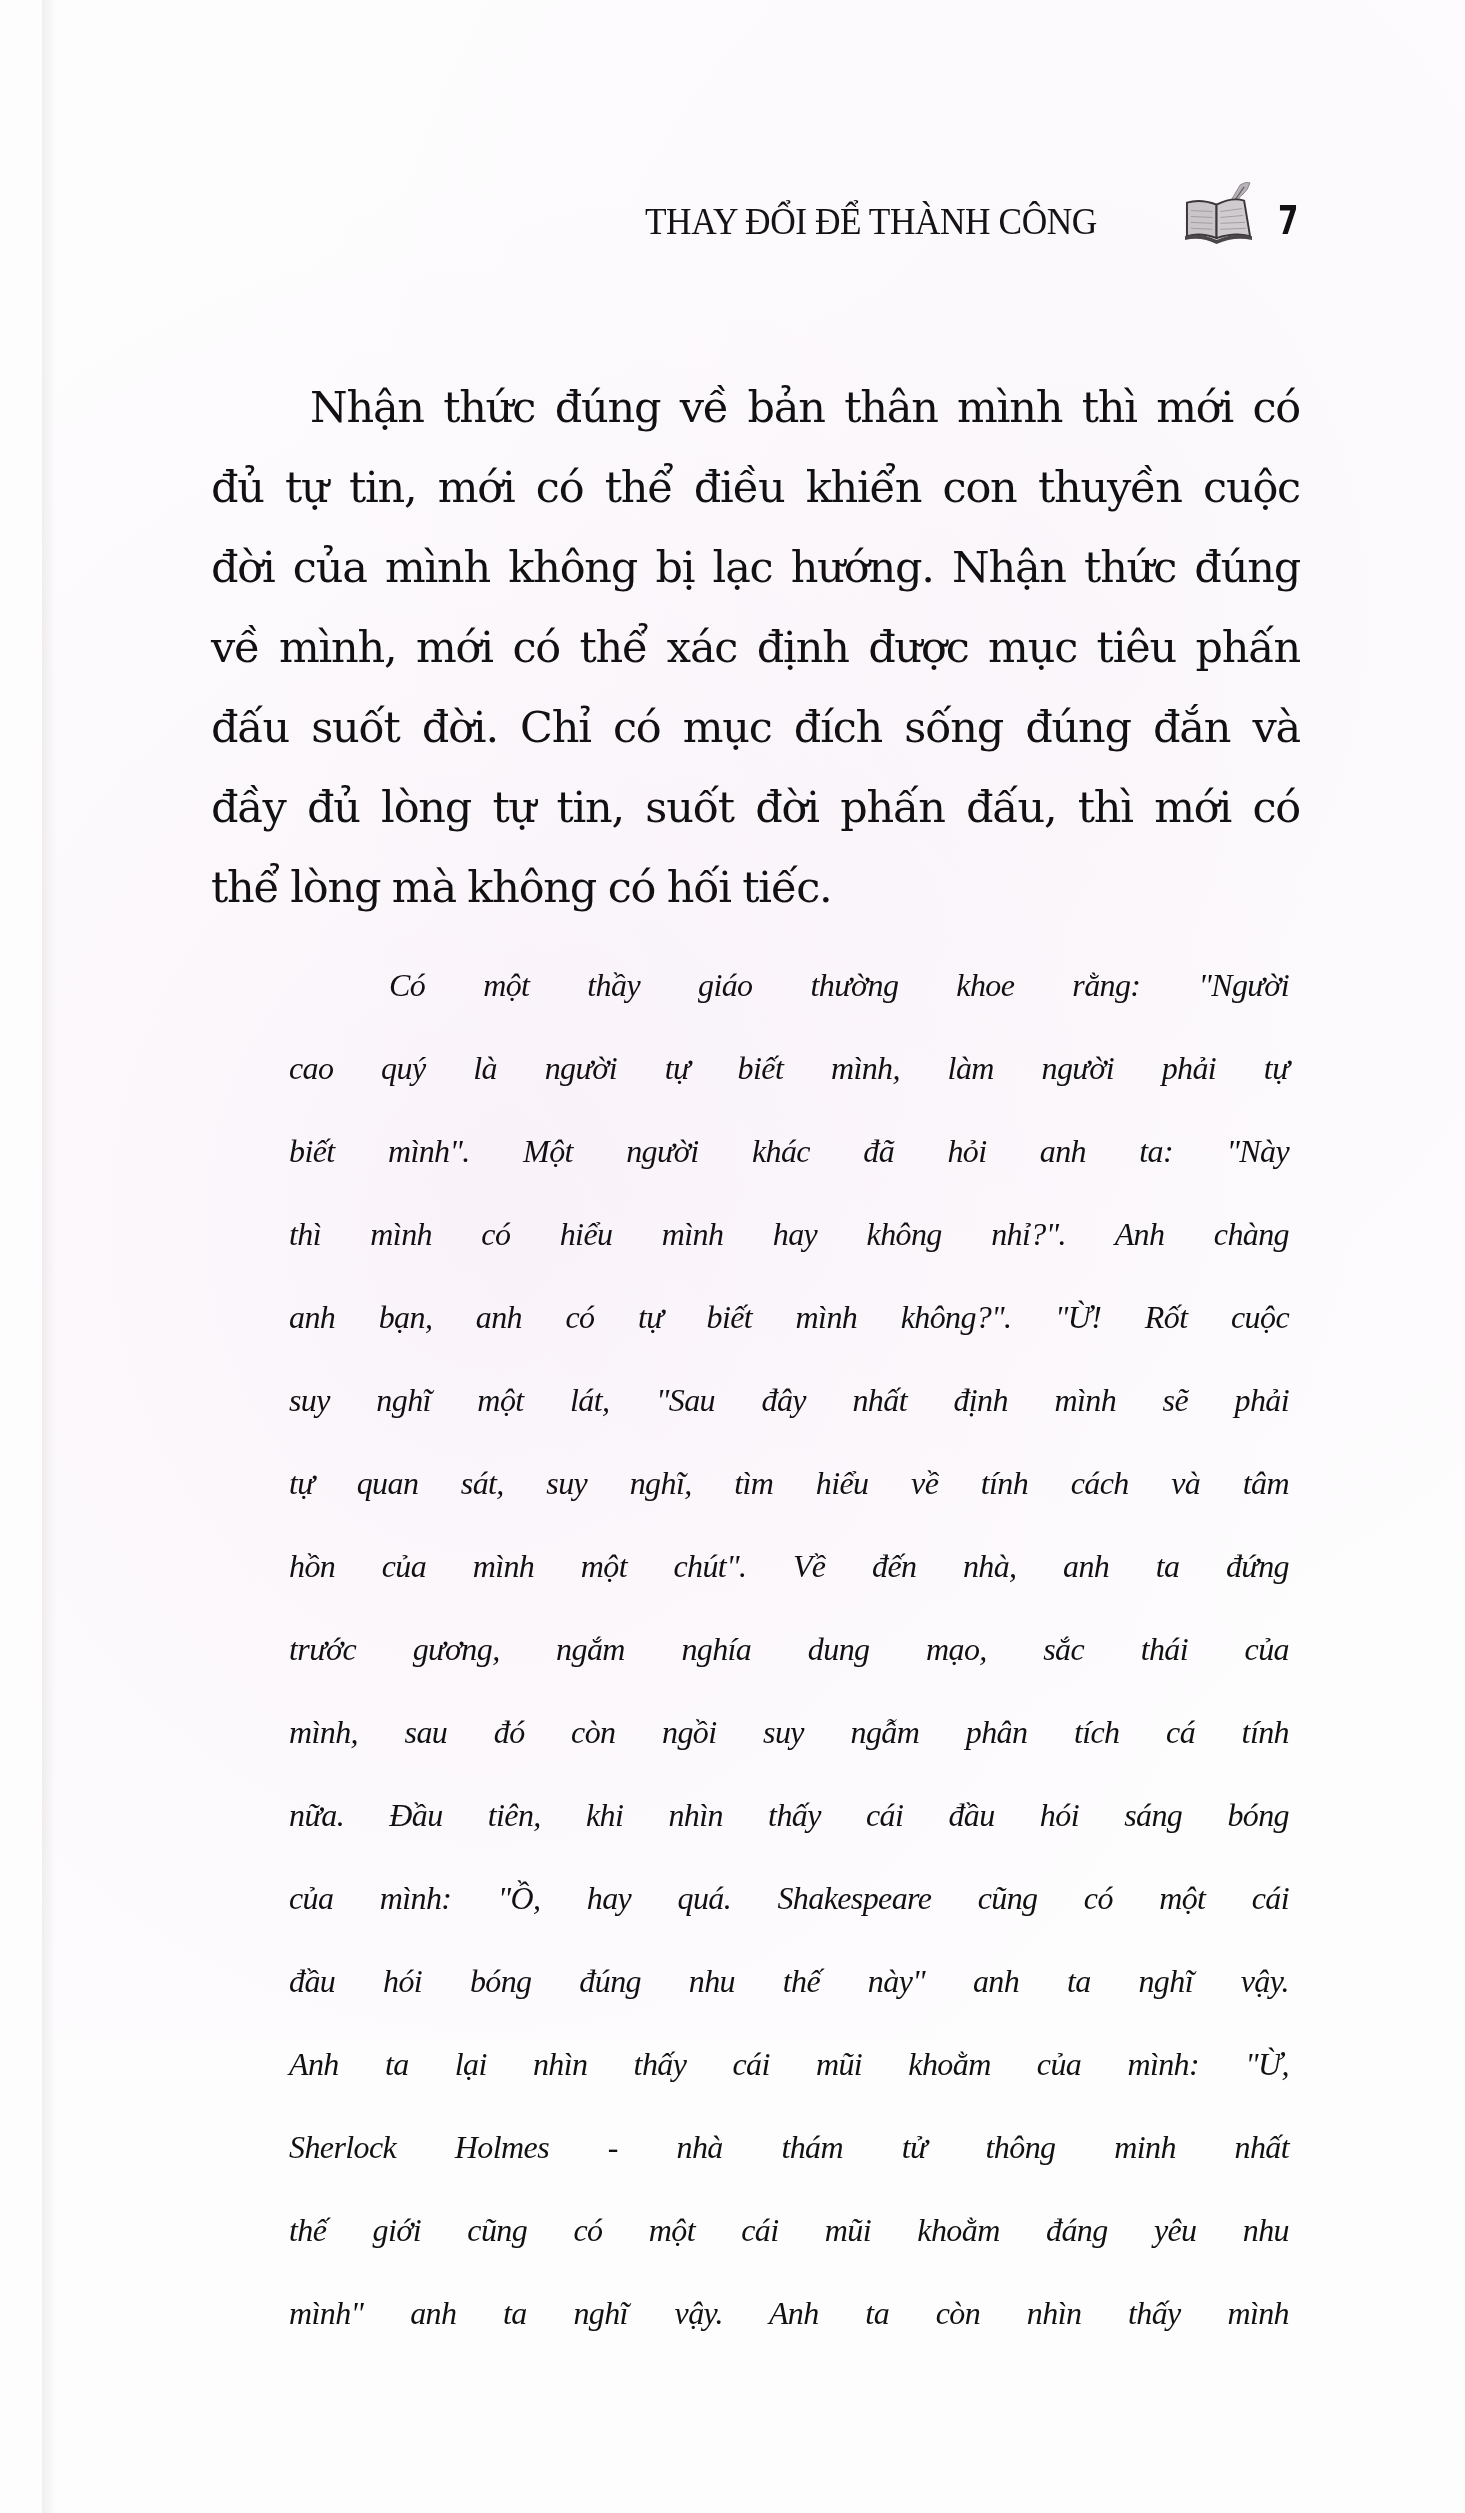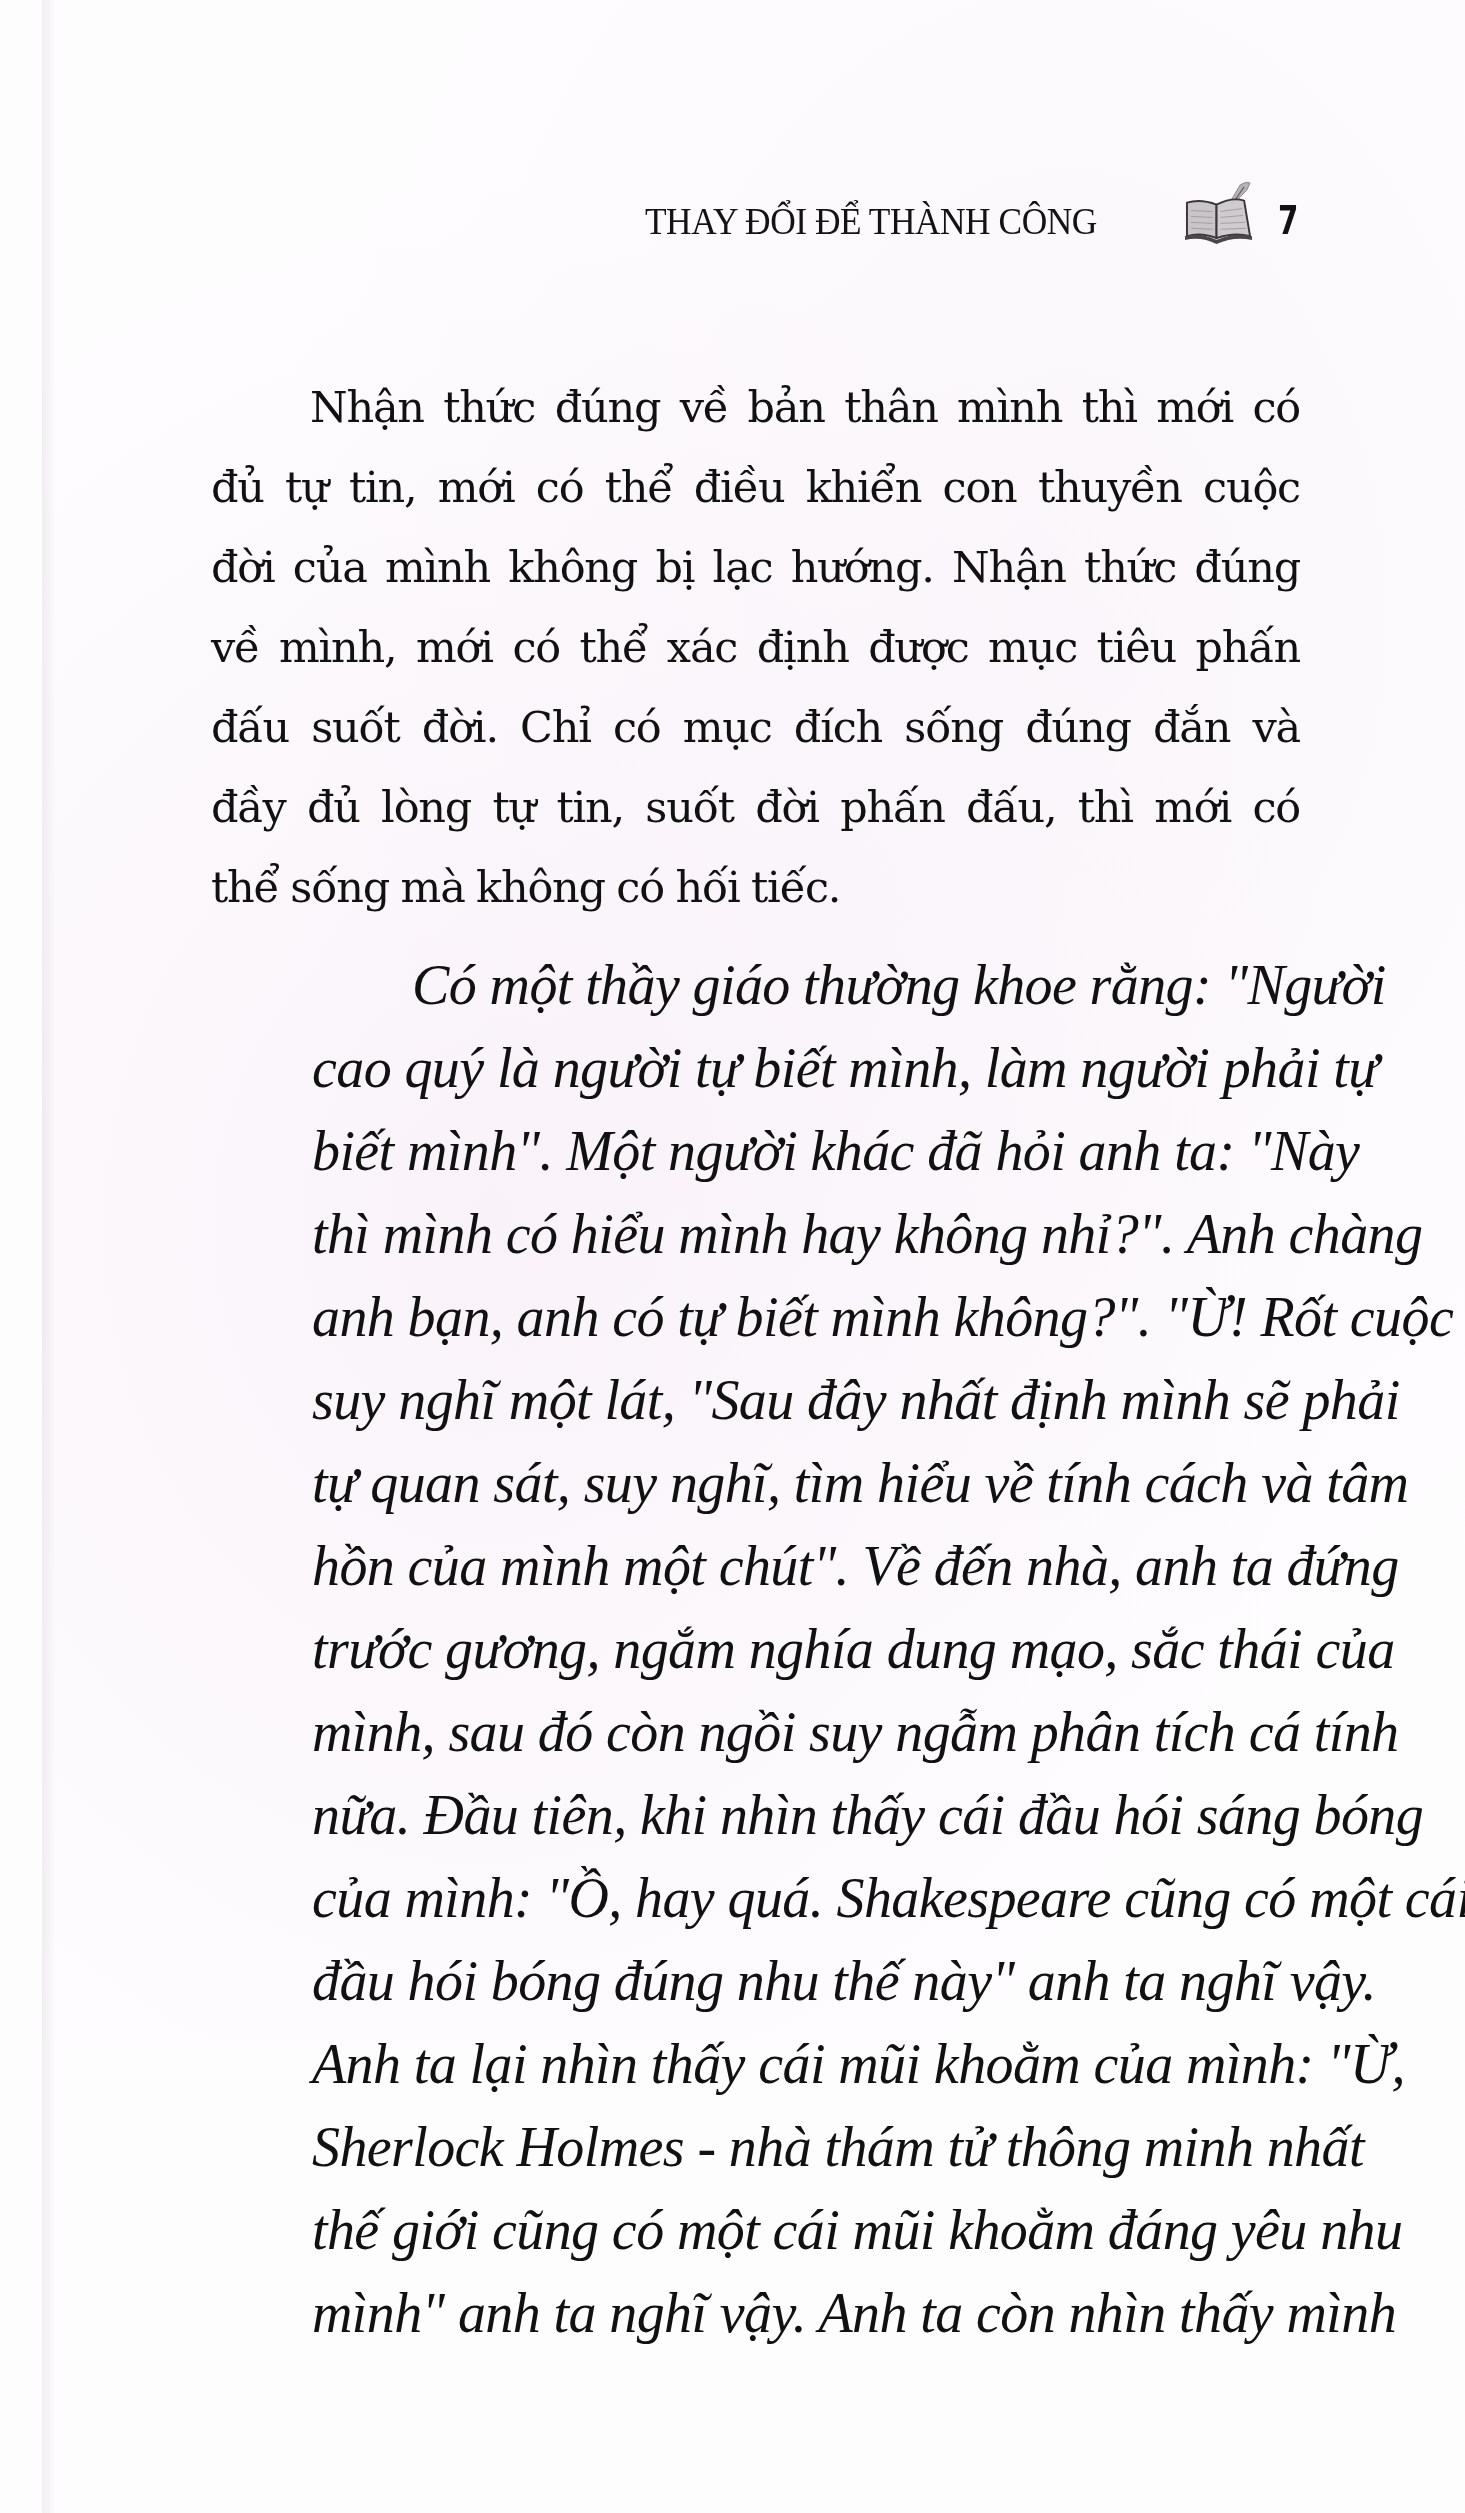--- a/index.html
+++ b/index.html
@@ -90,25 +90,25 @@
       font-family: "DejaVu Serif", "Liberation Serif", serif;
       font-size: 43px;
       line-height: 80px;
       letter-spacing: -1.2px;
       word-spacing: -1px;
       text-indent: 99px;
     }
     .para-italic {
       position: absolute;
       top: 944px;
-      left: 101px;
+      left: 78px;
       width: 1000px;
       font-family: "Liberation Serif", "DejaVu Serif", serif;
       font-style: italic;
-      font-size: 56px;
+      font-size: 32px;
       line-height: 83px;
       letter-spacing: -0.6px;
       text-indent: 100px;
     }
     .line {
       display: block;
       white-space: nowrap;
       text-align: justify;
       text-align-last: justify;
       height: inherit;
@@ -153,21 +153,21 @@
   </div>
 
   <div class="content" style="top:0;">
     <div class="para para-plain">
       <span class="line" style="padding-left: 99px; text-indent: 0px; white-space: nowrap; display: block;"><span style="white-space: nowrap; word-spacing: 0px;">Nhận thức đúng về bản thân mình thì mới có</span></span>
       <span class="line" style="text-indent: 0px; white-space: nowrap; display: block;"><span style="white-space: nowrap; word-spacing: 0px;">đủ tự tin, mới có thể điều khiển con thuyền cuộc</span></span>
       <span class="line" style="text-indent: 0px; white-space: nowrap; display: block;"><span style="white-space: nowrap; word-spacing: 0px;">đời của mình không bị lạc hướng. Nhận thức đúng</span></span>
       <span class="line" style="text-indent: 0px; white-space: nowrap; display: block;"><span style="white-space: nowrap; word-spacing: 0px;">về mình, mới có thể xác định được mục tiêu phấn</span></span>
       <span class="line" style="text-indent: 0px; white-space: nowrap; display: block;"><span style="white-space: nowrap; word-spacing: 0px;">đấu suốt đời. Chỉ có mục đích sống đúng đắn và</span></span>
       <span class="line" style="text-indent: 0px; white-space: nowrap; display: block;"><span style="white-space: nowrap; word-spacing: 0px;">đầy đủ lòng tự tin, suốt đời phấn đấu, thì mới có</span></span>
-      <span class="line last" style="text-indent: 0px; white-space: nowrap; display: block;"><span style="white-space: nowrap;">thể sống mà không có hối tiếc.</span></span>
+      <span class="line last" style="text-indent: 0px; white-space: nowrap; display: block;"><span style="white-space: nowrap;">thể lòng mà không có hối tiếc.</span></span>
     </div>
 
     <div class="para para-italic">
       <span class="line" style="padding-left: 100px; text-indent: 0px; white-space: nowrap; display: block;"><span style="white-space: nowrap; word-spacing: 0px;">Có một thầy giáo thường khoe rằng: "Người</span></span>
       <span class="line" style="text-indent: 0px; white-space: nowrap; display: block;"><span style="white-space: nowrap; word-spacing: 0px;">cao quý là người tự biết mình, làm người phải tự</span></span>
       <span class="line" style="text-indent: 0px; white-space: nowrap; display: block;"><span style="white-space: nowrap; word-spacing: 0px;">biết mình". Một người khác đã hỏi anh ta: "Này</span></span>
       <span class="line" style="text-indent: 0px; white-space: nowrap; display: block;"><span style="white-space: nowrap; word-spacing: 0px;">thì mình có hiểu mình hay không nhỉ?". Anh chàng</span></span>
       <span class="line" style="text-indent: 0px; white-space: nowrap; display: block;"><span style="white-space: nowrap; word-spacing: 0px;">anh bạn, anh có tự biết mình không?". "Ừ! Rốt cuộc</span></span>
       <span class="line" style="text-indent: 0px; white-space: nowrap; display: block;"><span style="white-space: nowrap; word-spacing: 0px;">suy nghĩ một lát, "Sau đây nhất định mình sẽ phải</span></span>
       <span class="line" style="text-indent: 0px; white-space: nowrap; display: block;"><span style="white-space: nowrap; word-spacing: 0px;">tự quan sát, suy nghĩ, tìm hiểu về tính cách và tâm</span></span>

